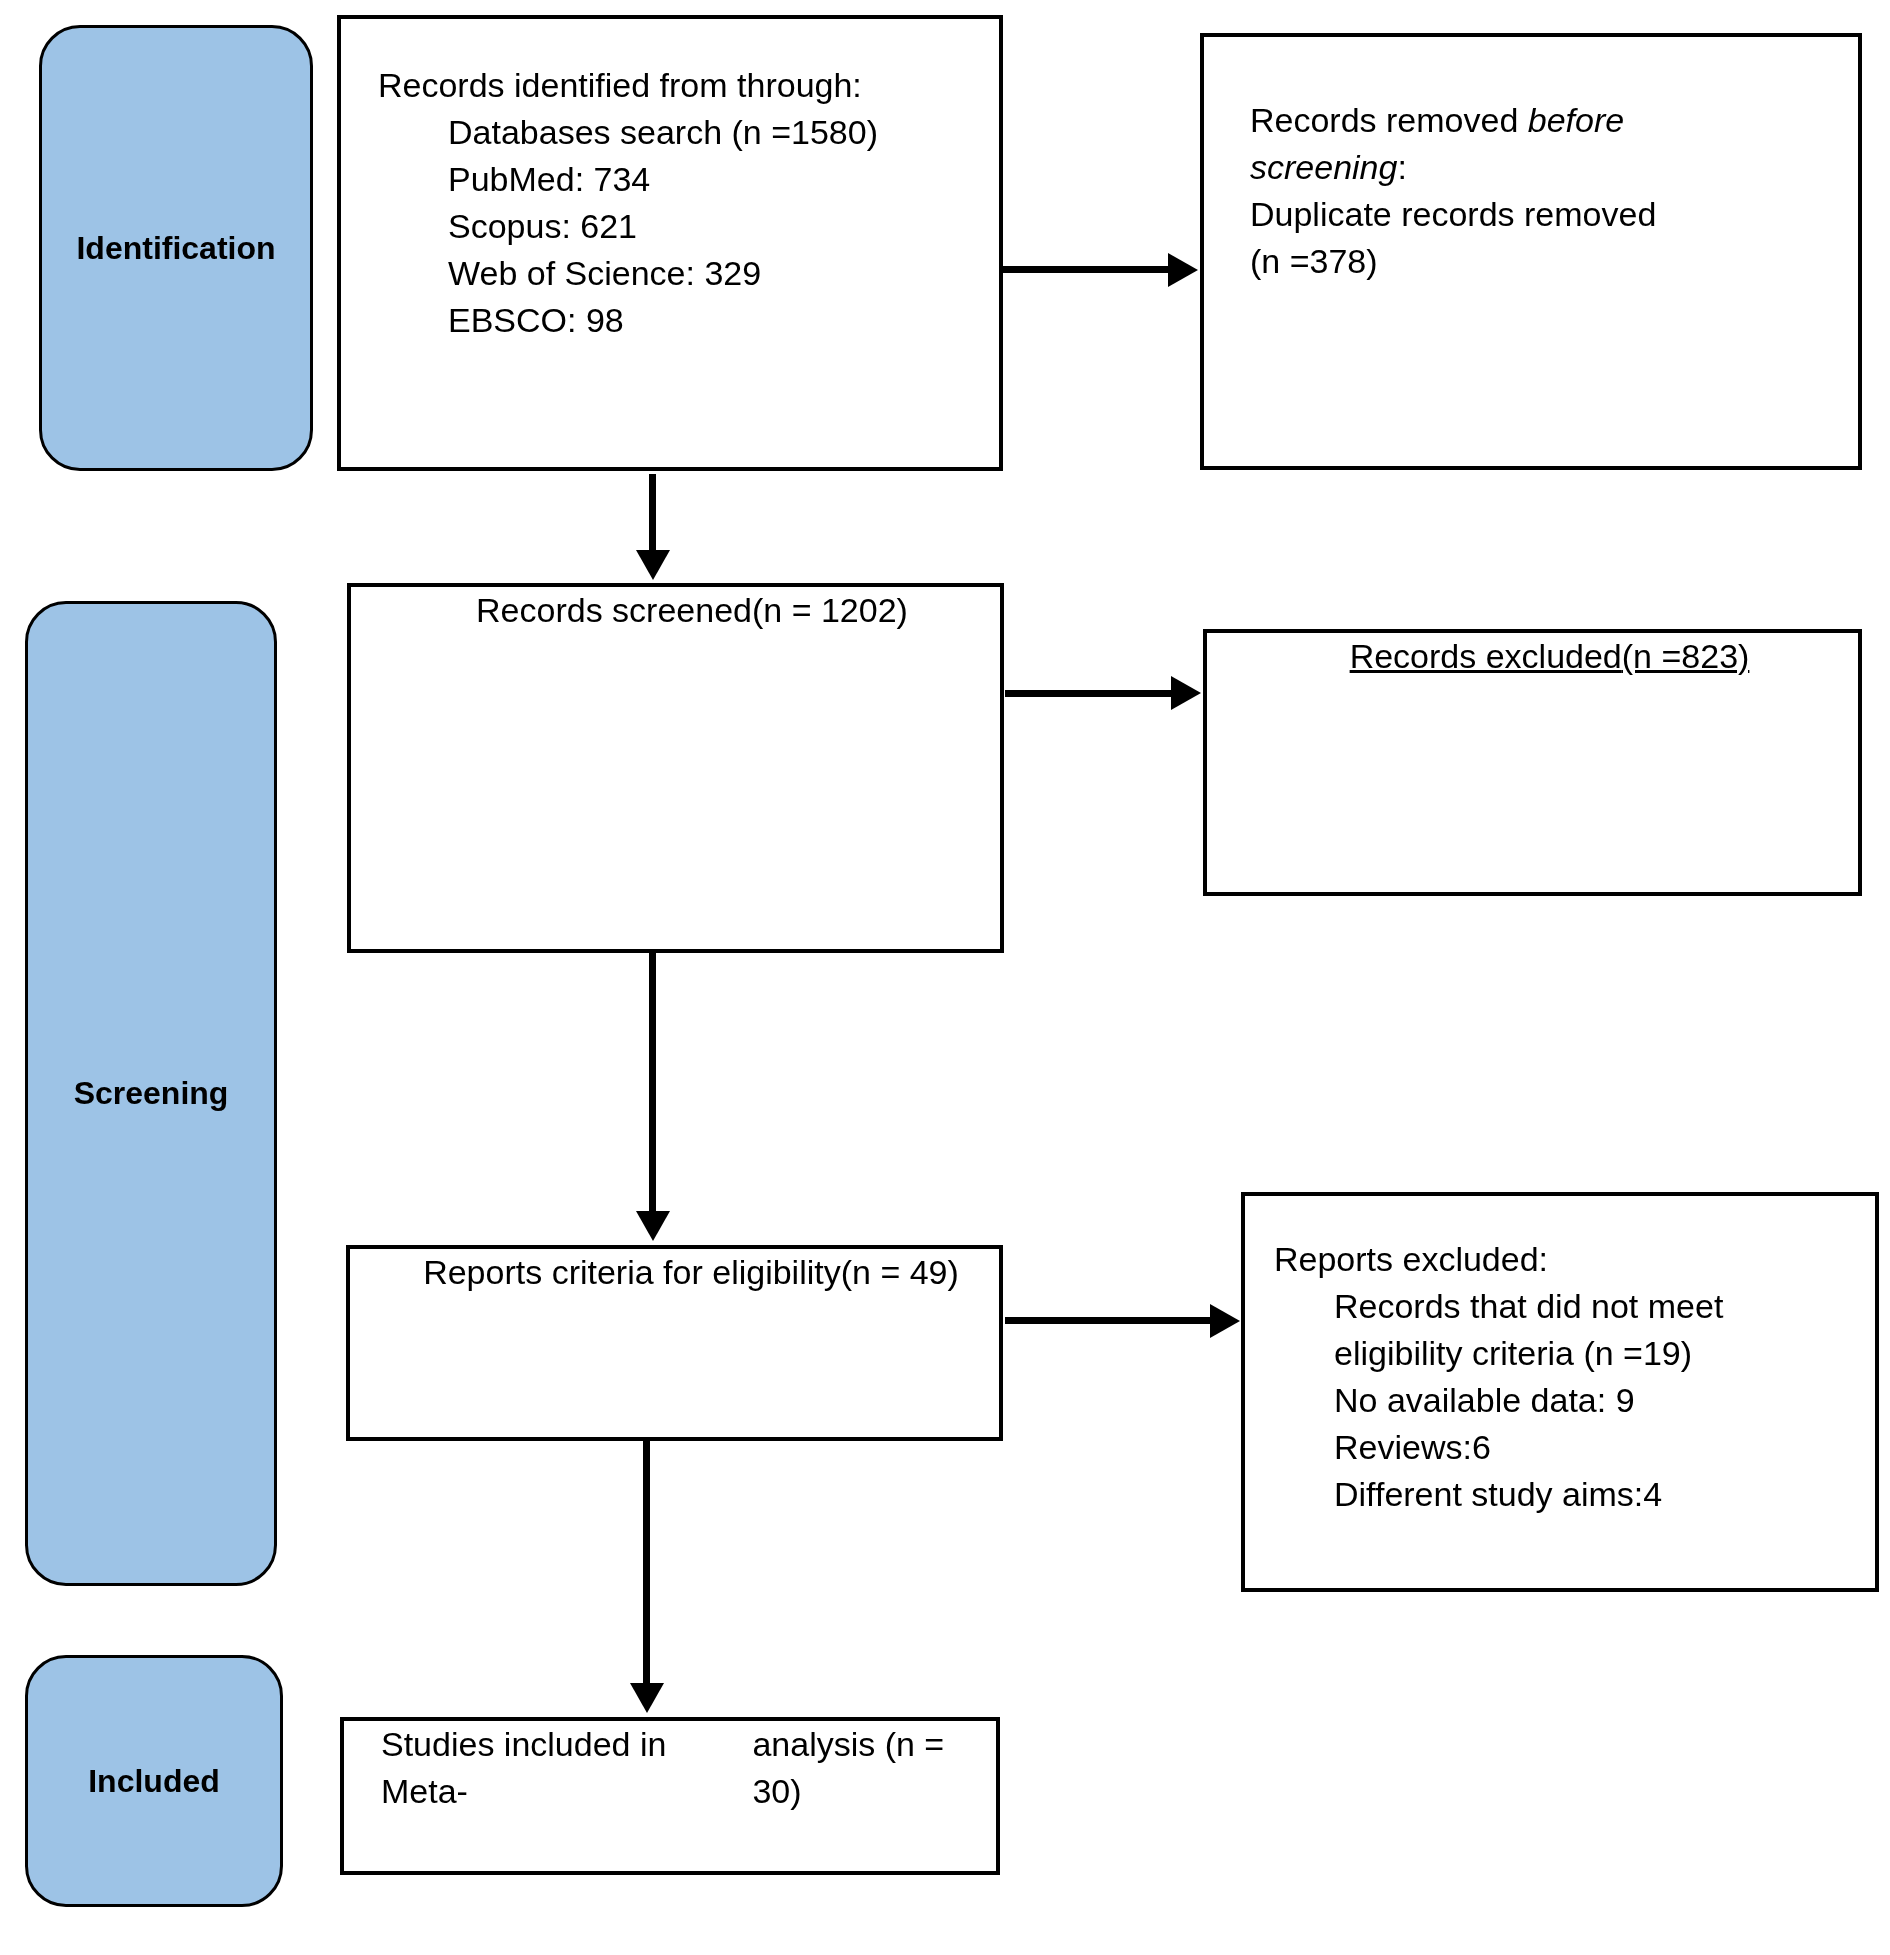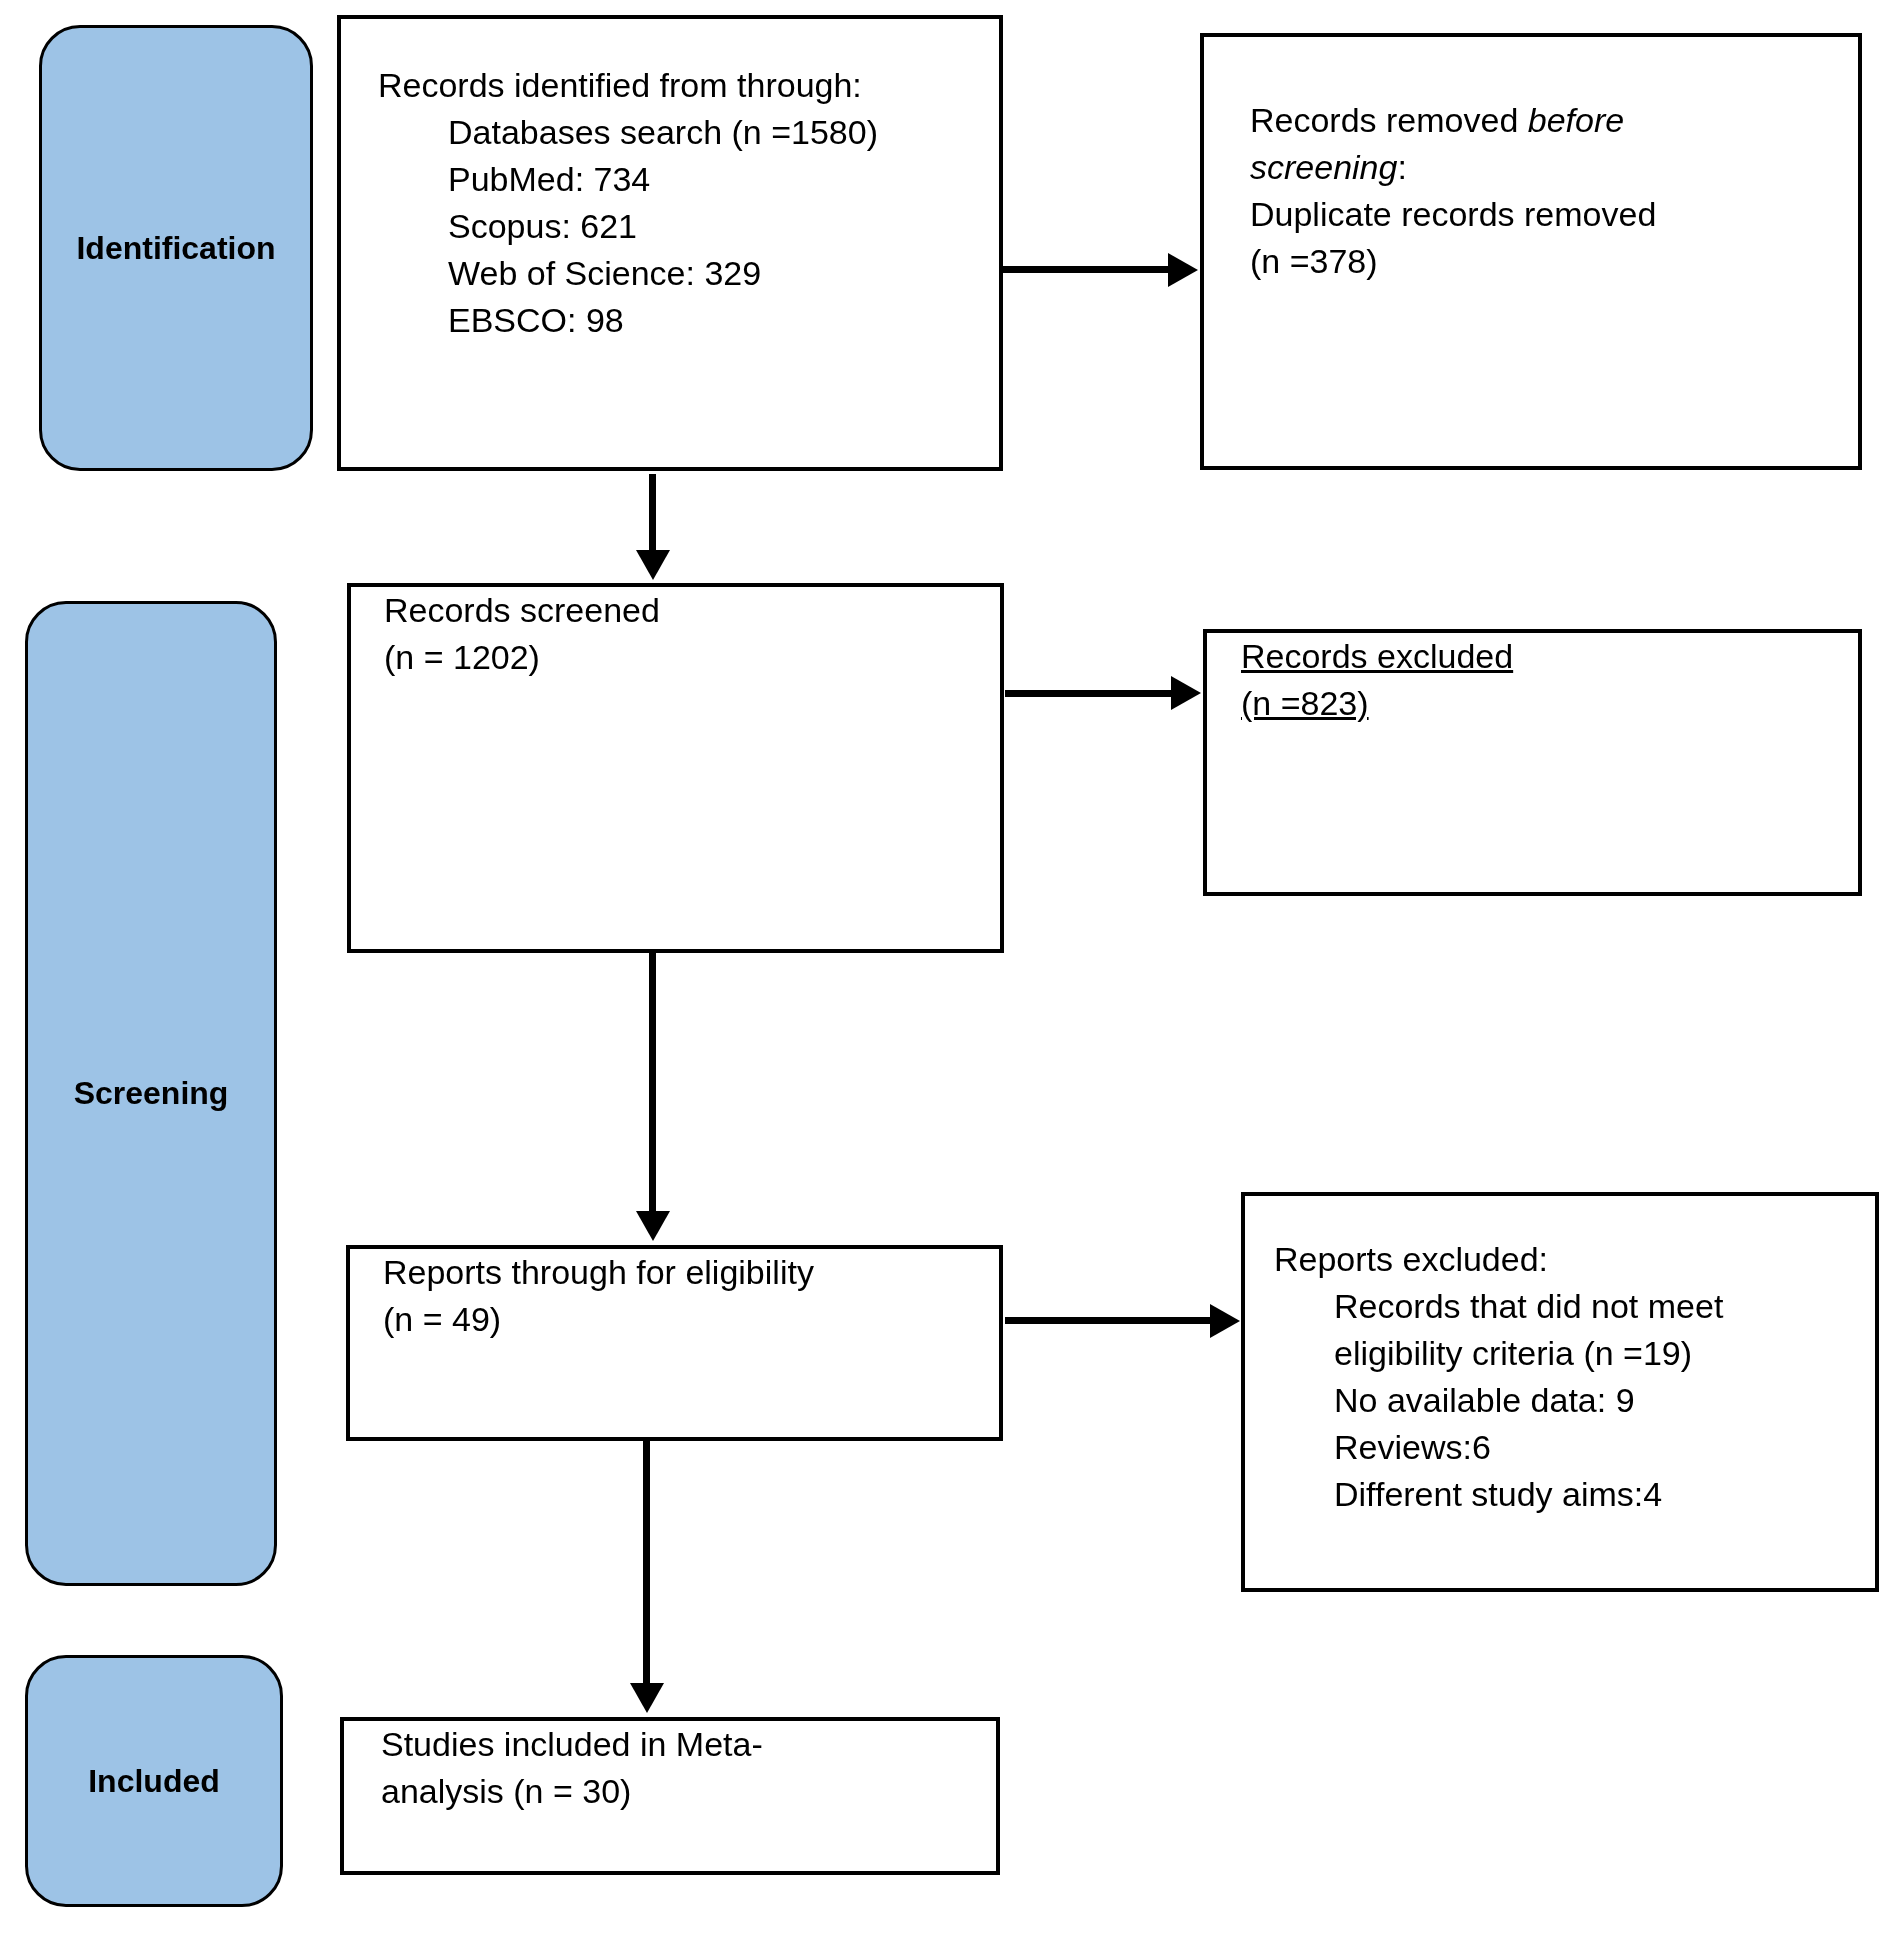--- a/index.html
+++ b/index.html
@@ -24,21 +24,21 @@
     font-weight: bold;
     font-size: 32px;
     box-sizing: border-box;
   }
   .wbox {
     position: absolute;
     background: #ffffff;
     border: 4.2px solid #000000;
     box-sizing: border-box;
   }
-  .wbox.centered { display: flex; flex-direction: column; }
+  .wbox.centered { display: flex; justify-content: center; }
   .indent { margin-left: 70px; }
   .indent-r1 { }
   .indent-r3 { margin-left: 60px; }
   .shaft { position: absolute; background: #000000; }
   .head-right {
     position: absolute; width: 0; height: 0;
     border-top: 17px solid transparent;
     border-bottom: 17px solid transparent;
     border-left: 30px solid #000000;
   }
@@ -75,21 +75,21 @@
     <div class="indent">Web of Science: 329</div>
     <div class="indent">EBSCO: 98</div>
   </div>
 
   <div class="wbox centered" style="left:347px; top:583px; width:657px; height:370px; padding-left:33px;">
     <div>Records screened</div>
     <div>(n = 1202)</div>
   </div>
 
   <div class="wbox centered" style="left:346px; top:1245px; width:657px; height:196px; padding-left:33px;">
-    <div>Reports through for eligibility</div>
+    <div>Reports criteria for eligibility</div>
     <div>(n = 49)</div>
   </div>
 
   <div class="wbox centered" style="left:340px; top:1717px; width:660px; height:158px; padding-left:37px;">
     <div>Studies included in Meta-</div>
     <div>analysis (n = 30)</div>
   </div>
 
   <div class="wbox" style="left:1200px; top:33px; width:662px; height:437px; padding:60px 24px 0 46px;">
     <div><span>Records removed </span><span class="ital">before</span></div>

